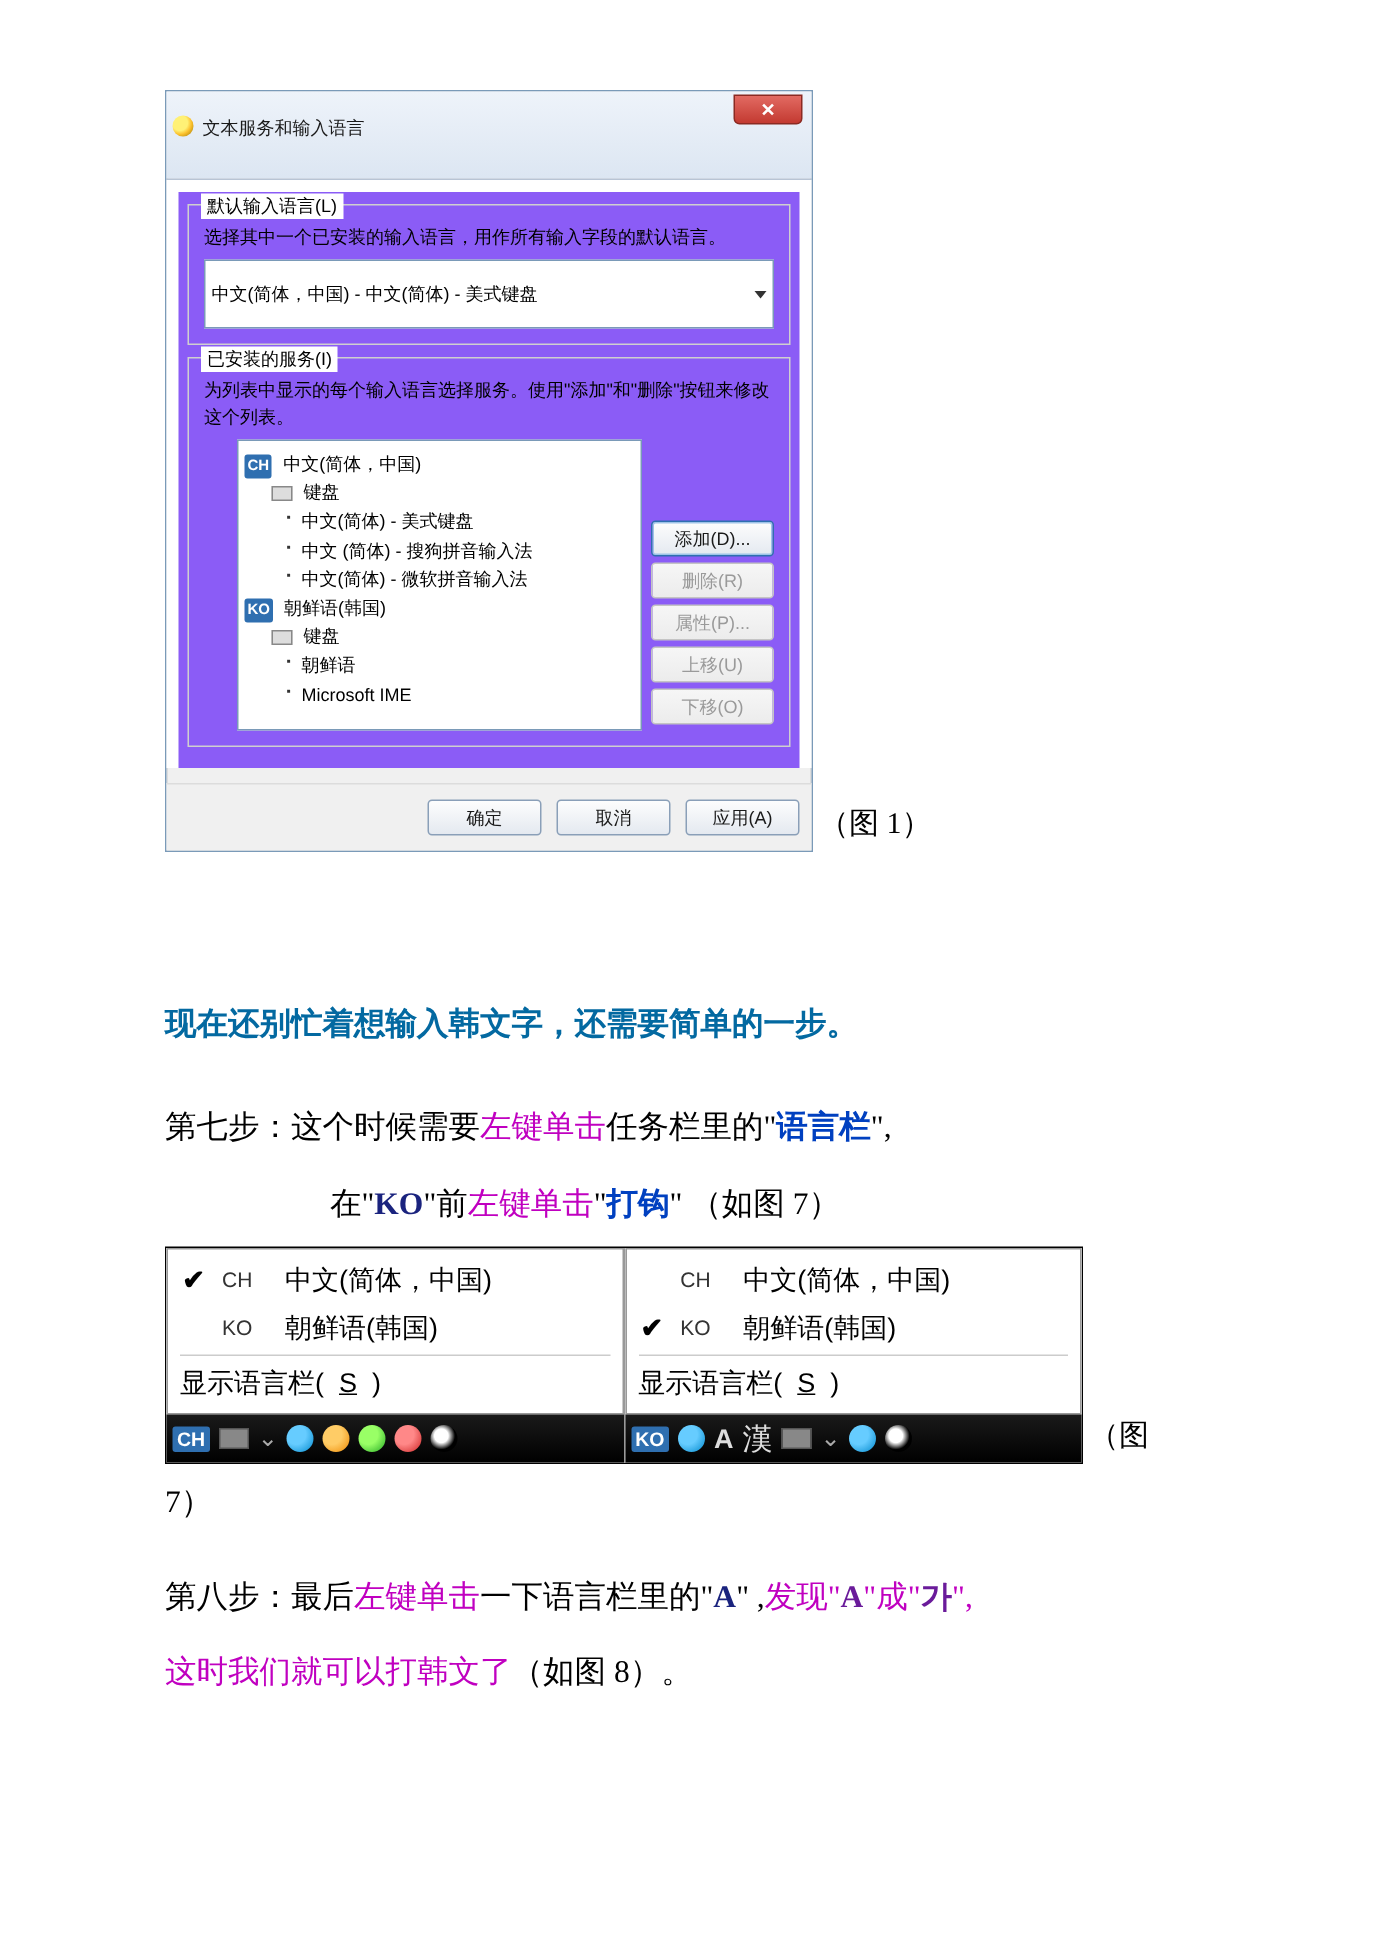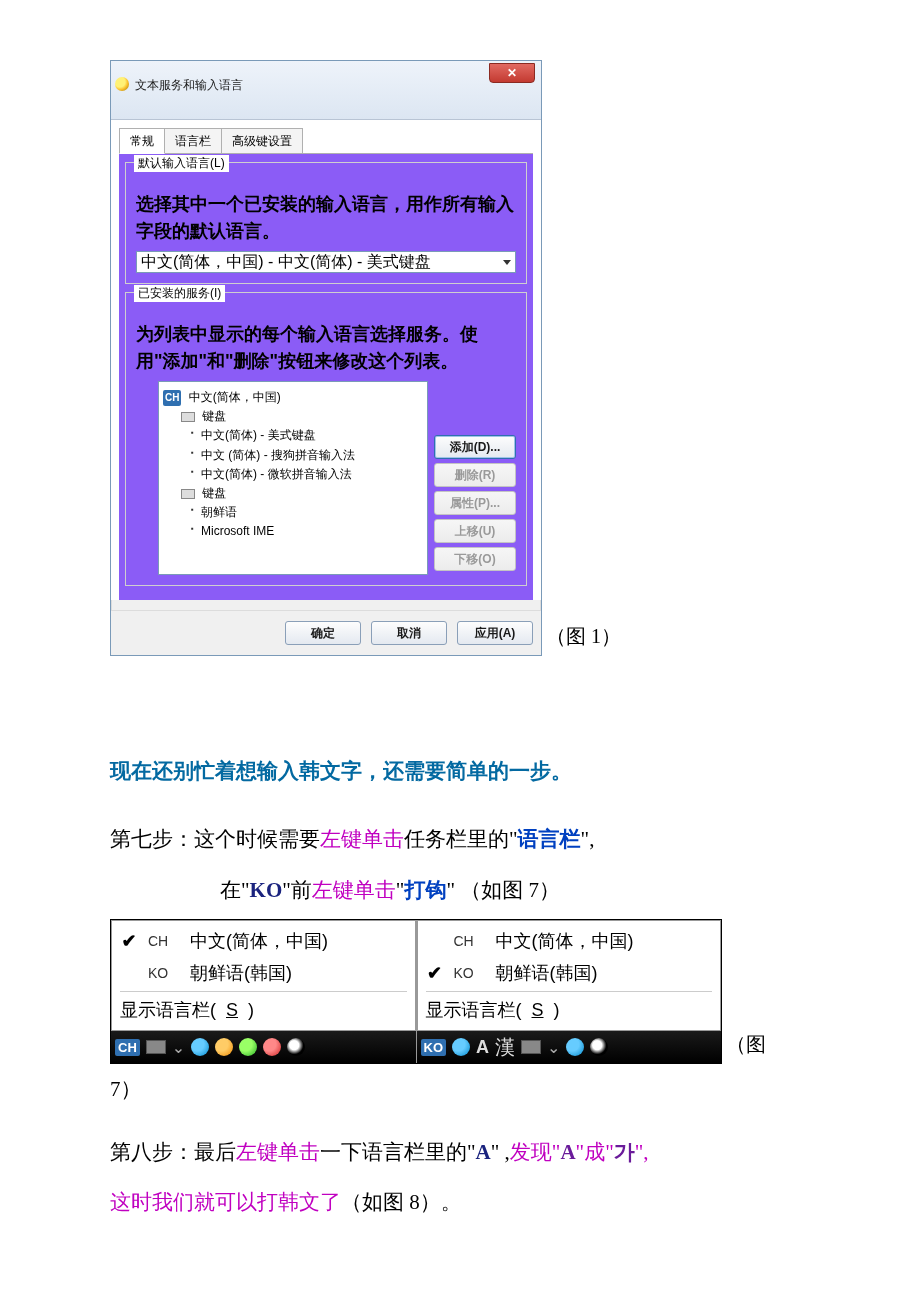--- a/index.html
+++ b/index.html
@@ -89,33 +89,32 @@
     position: relative;
   }
   .fieldset .legend {
     position: absolute;
     top: -8px; left: 8px;
     background: #fff;
     padding: 0 4px;
     font-size: 12px;
   }
   .fieldset .desc {
-    font-size: 18px;
+    font-size: 12px;
     line-height: 1.5;
-    margin: 20px 0 6px 0;
-    font-weight: bold;
+    margin: 4px 0 6px 0;
   }
   .combo {
     display: flex;
     align-items: center;
     border: 1px solid #7a9ab8;
     background: #fff;
     height: 20px;
-    padding: 0 4px;
-    font-size: 16px;
+    padding: 12px 4px;
+    font-size: 12px;
     justify-content: space-between;
   }
   .combo .caret {
     width: 0; height: 0;
     border-left: 4px solid transparent;
     border-right: 4px solid transparent;
     border-top: 5px solid #333;
   }
   .services-row {
     display: flex;
@@ -169,21 +168,20 @@
     width: 82px;
   }
   .winbtn {
     border: 1px solid #8a9fb8;
     background: linear-gradient(#fdfdfd,#e4e9f0);
     font-size: 12px;
     height: 22px;
     display: flex; align-items: center; justify-content: center;
     color: #1a1a1a;
     border-radius: 3px;
-    font-weight: bold;
   }
   .winbtn.primary {
     border-color: #2f6fb0;
     box-shadow: 0 0 0 1px #9ec3e8 inset;
   }
   .winbtn.disabled {
     color: #9a9a9a;
     background: linear-gradient(#f6f6f6,#ececec);
     border-color: #c4c4c4;
   }
@@ -306,25 +304,20 @@
   <div class="dialog-wrap">
     <div class="dialog">
       <div class="dlg-titlebar">
         <span class="globe-icon"></span>
         <span>文本服务和输入语言</span>
         <div class="dlg-close">
           <span>✕</span>
         </div>
       </div>
       <div class="dlg-body">
-        <div class="tabs">
-          <div class="tab active">常规</div>
-          <div class="tab">语言栏</div>
-          <div class="tab">高级键设置</div>
-        </div>
         <div class="tab-panel">
           <div class="fieldset">
             <span class="legend">默认输入语言(L)</span>
             <div class="desc">选择其中一个已安装的输入语言，用作所有输入字段的默认语言。</div>
             <div class="combo">
               <span>中文(简体，中国) - 中文(简体) - 美式键盘</span>
               <span class="caret"></span>
             </div>
           </div>
 
@@ -339,20 +332,24 @@
                 </div>
                 <div>
                   <span class="kbd-icon"></span>
                   <span>键盘</span>
                 </div>
                 <div class="sub">中文(简体) - 美式键盘</div>
                 <div class="sub">中文 (简体) - 搜狗拼音输入法</div>
                 <div class="sub">中文(简体) - 微软拼音输入法</div>
 
                 <div>
+                  <span class="lang-badge">KO</span>
+                  <span>朝鲜语(韩国)</span>
+                </div>
+                <div>
                   <span class="kbd-icon"></span>
                   <span>键盘</span>
                 </div>
                 <div class="sub">朝鲜语</div>
                 <div class="sub">Microsoft IME</div>
               </div>
               <div class="side-buttons">
                 <div class="winbtn primary">添加(D)...</div>
                 <div class="winbtn disabled">删除(R)</div>
                 <div class="winbtn disabled">属性(P)...</div>

